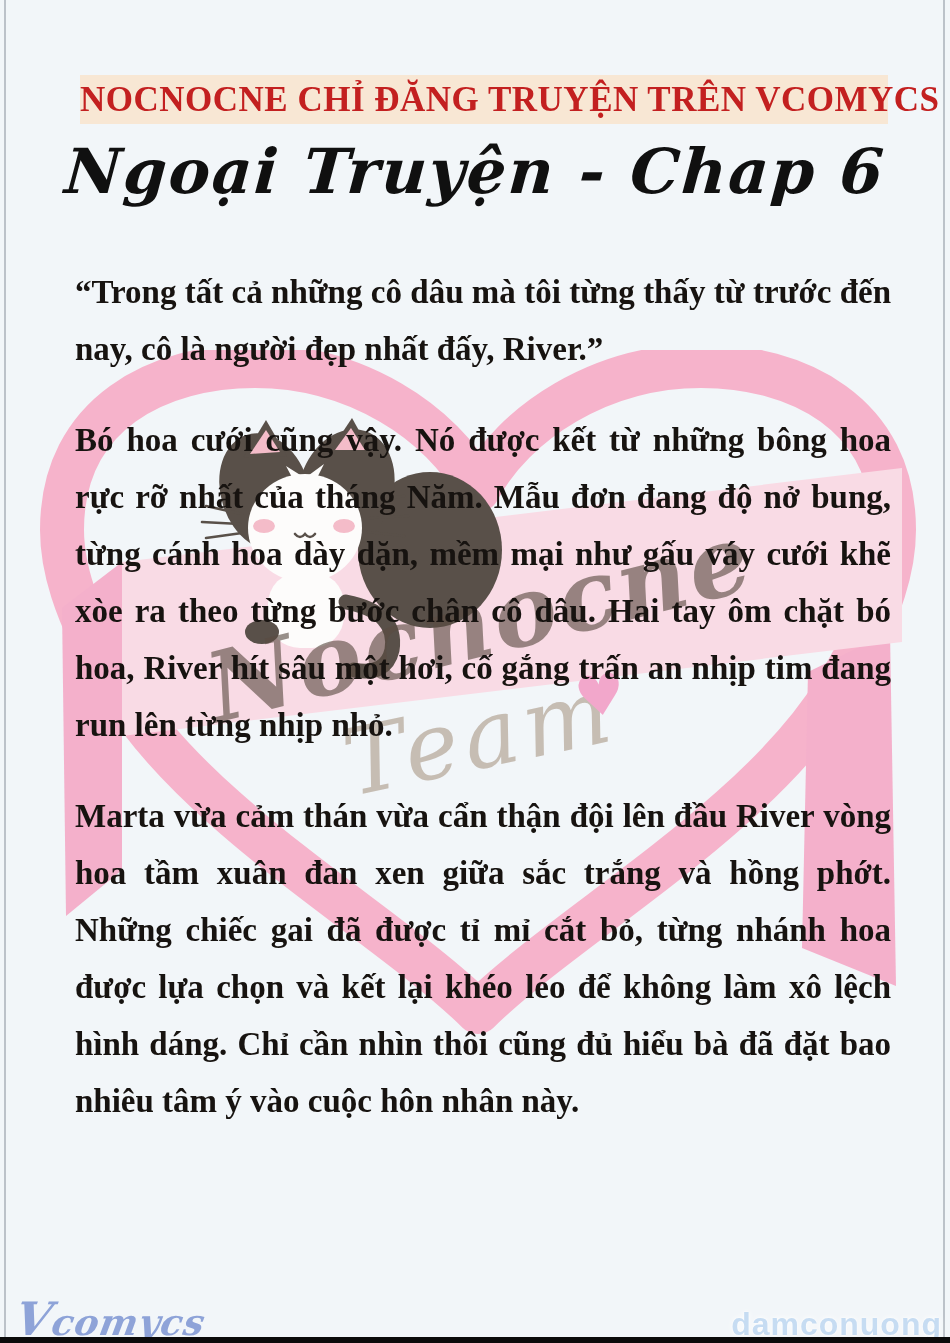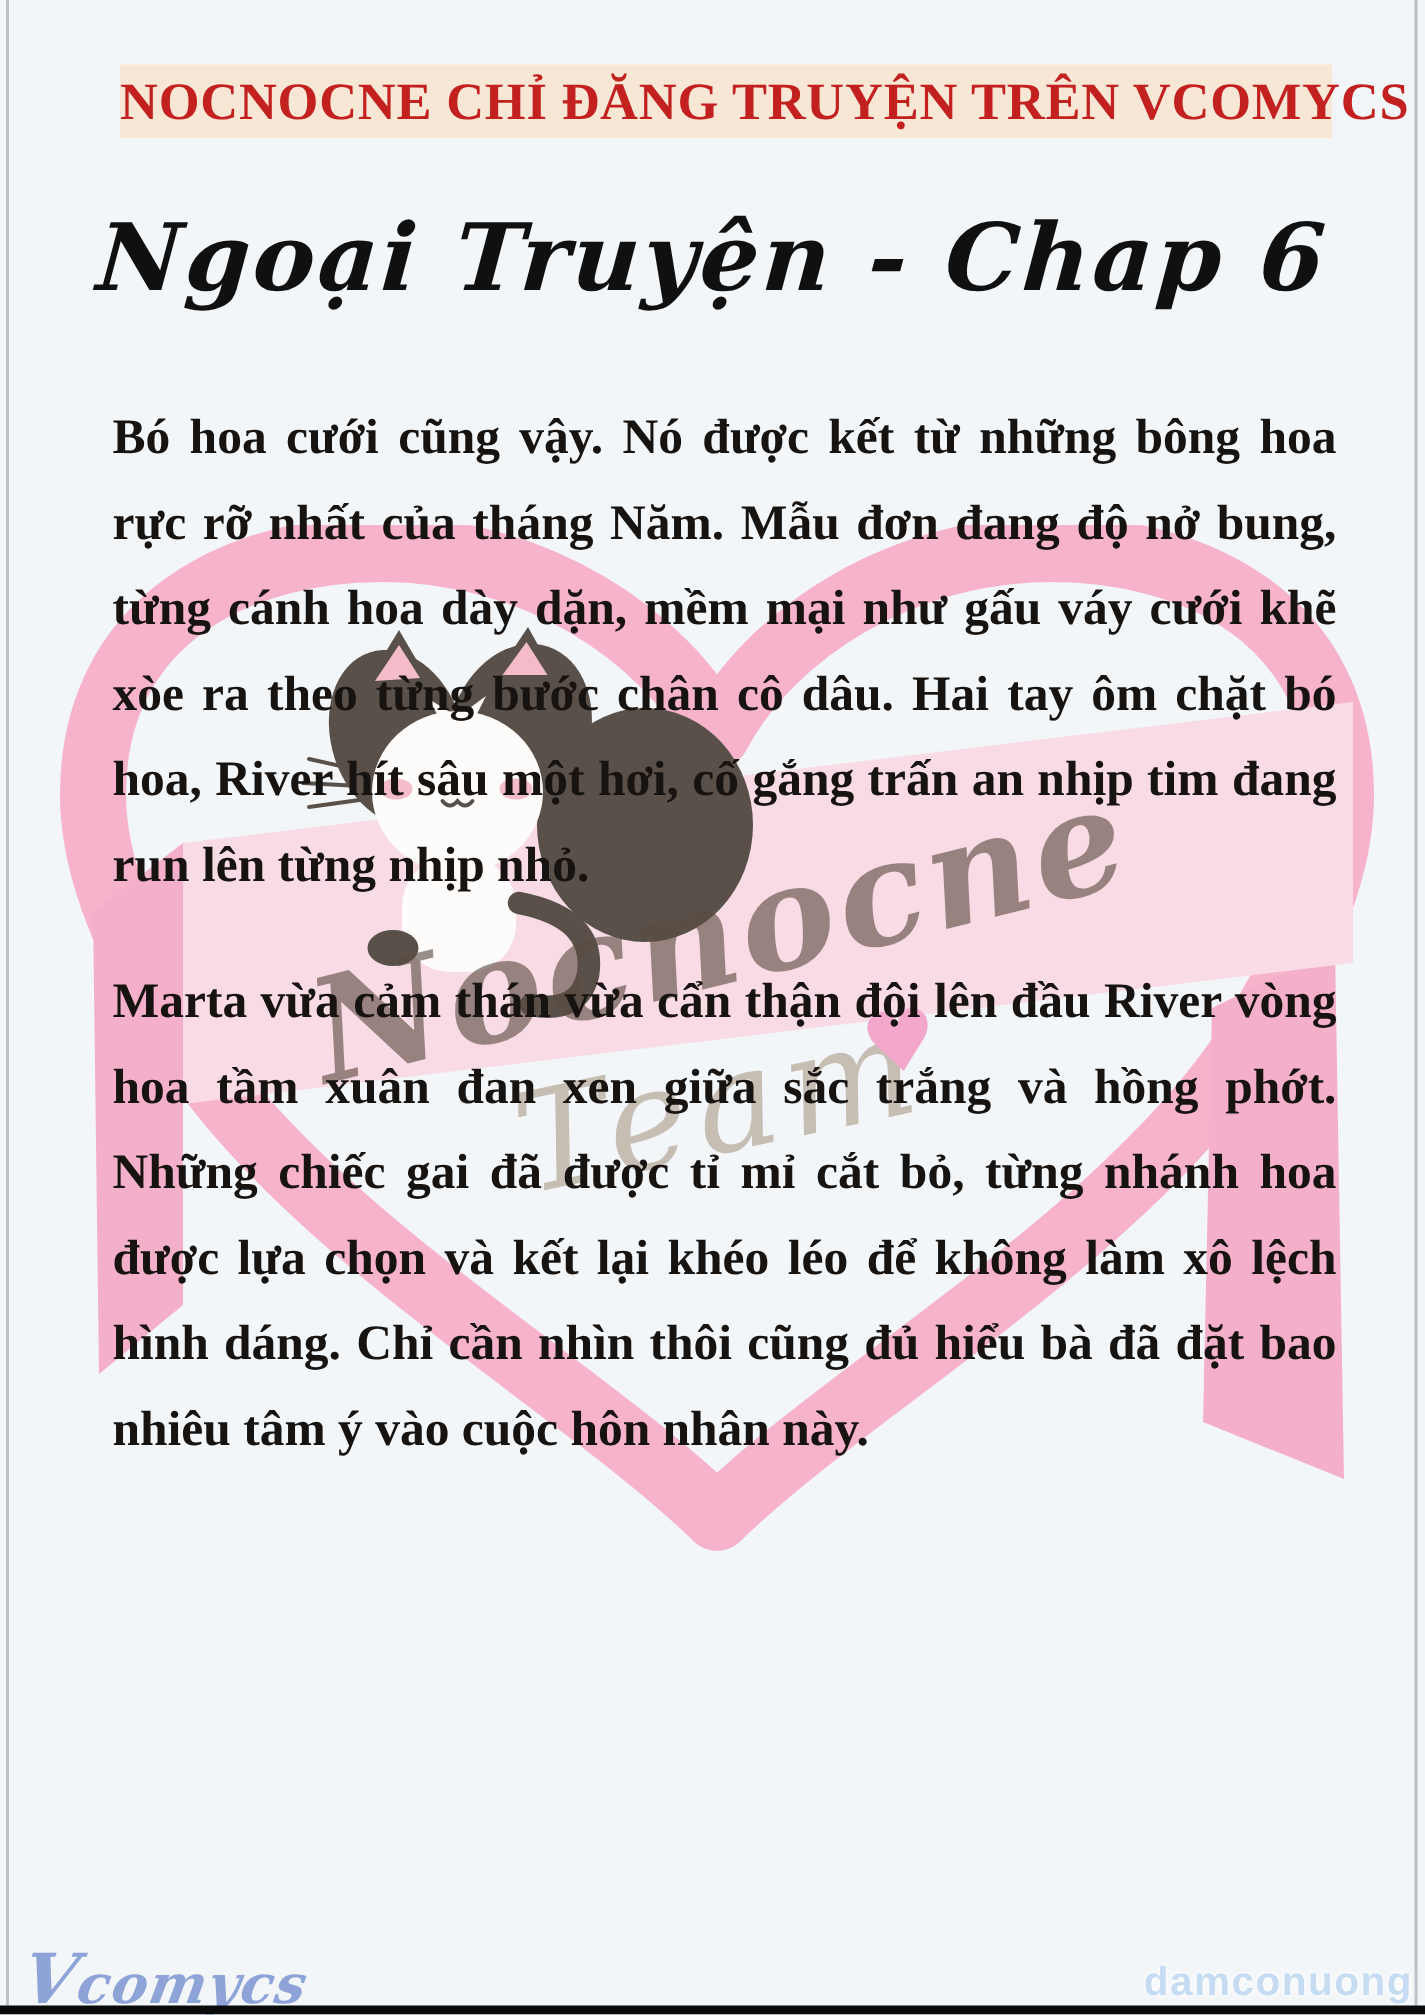--- a/index.html
+++ b/index.html
@@ -27,21 +27,21 @@
     background:var(--page-bg,#f2f6f9);
     overflow:hidden;
     font-family:"Liberation Serif",serif;
   }
   .edge-line{position:absolute;top:0;width:2px;height:1337px;background:var(--edge-line,#aab0b8);opacity:.75;}
   .edge-line.left{left:4px;}
   .edge-line.right{left:943px;}
   .bottom-bar{position:absolute;left:0;bottom:0;width:950px;height:6px;background:var(--bottom-bar,#0b0b0b);}
 
   .banner{
-    position:absolute;left:80px;top:43px;width:808px;height:49px;
+    position:absolute;left:80px;top:75px;width:808px;height:49px;
     background:var(--banner-bg,#f8e7d4);
     color:var(--banner-red,#c32020);
     font-weight:bold;font-size:35px;line-height:50px;text-align:center;
     letter-spacing:.5px;white-space:nowrap;
   }
   .chapter-title{
     position:absolute;left:0;top:122px;width:950px;height:100px;
     text-align:center;font-style:italic;font-weight:bold;
     font-family:"DejaVu Serif",serif;
     font-size:62px;line-height:100px;color:#101010;
@@ -87,21 +87,21 @@
     font-family:"DejaVu Serif",serif;
     font-style:italic;font-weight:bold;
     font-size:36px;letter-spacing:1px;
     color:var(--logo-blue,#8ea3d8);
     transform:skewX(-10deg);
   }
   .footer-logo .logo-v{font-size:46px;}
   .footer-credit{
     position:absolute;right:8px;top:1306px;
     font-family:"Liberation Sans",sans-serif;font-weight:bold;
-    font-size:27px;letter-spacing:1px;
+    font-size:32px;letter-spacing:1px;
     color:var(--credit-blue,#c6dcf2);
     text-shadow:0 0 6px #ffffff,0 0 2px #ffffff;
   }
 </style>
 </head>
 <body>
 
 <div class="edge-line left"></div>
 <div class="edge-line right"></div>
 
@@ -154,20 +154,21 @@
 
     <path d="M306,252 q52,10 46,48 q-6,26 -38,20" fill="none" stroke="var(--cat-dark,#595049)" stroke-width="15" stroke-linecap="round"></path>
   </g>
 </svg>
 
 <div class="wm-name">Nocnocne</div>
 <div class="wm-team">Team</div>
 <div class="wm-small-heart">♥</div>
 
 <div class="story">
+  <p>“Trong tất cả những cô dâu mà tôi từng thấy từ trước đến nay, cô là người đẹp nhất đấy, River.”</p>
   <p>Bó hoa cưới cũng vậy. Nó được kết từ những bông hoa rực rỡ nhất của tháng Năm. Mẫu đơn đang độ nở bung, từng cánh hoa dày dặn, mềm mại như gấu váy cưới khẽ xòe ra theo từng bước chân cô dâu. Hai tay ôm chặt bó hoa, River hít sâu một hơi, cố gắng trấn an nhịp tim đang run lên từng nhịp nhỏ.</p>
   <p>Marta vừa cảm thán vừa cẩn thận đội lên đầu River vòng hoa tầm xuân đan xen giữa sắc trắng và hồng phớt. Những chiếc gai đã được tỉ mỉ cắt bỏ, từng nhánh hoa được lựa chọn và kết lại khéo léo để không làm xô lệch hình dáng. Chỉ cần nhìn thôi cũng đủ hiểu bà đã đặt bao nhiêu tâm ý vào cuộc hôn nhân này.</p>
 </div>
 
 <div class="footer-logo"><span class="logo-v">V</span><span>comycs</span></div>
 <div class="footer-credit">damconuong</div>
 
 <div class="bottom-bar"></div>
 
 </body></html>

